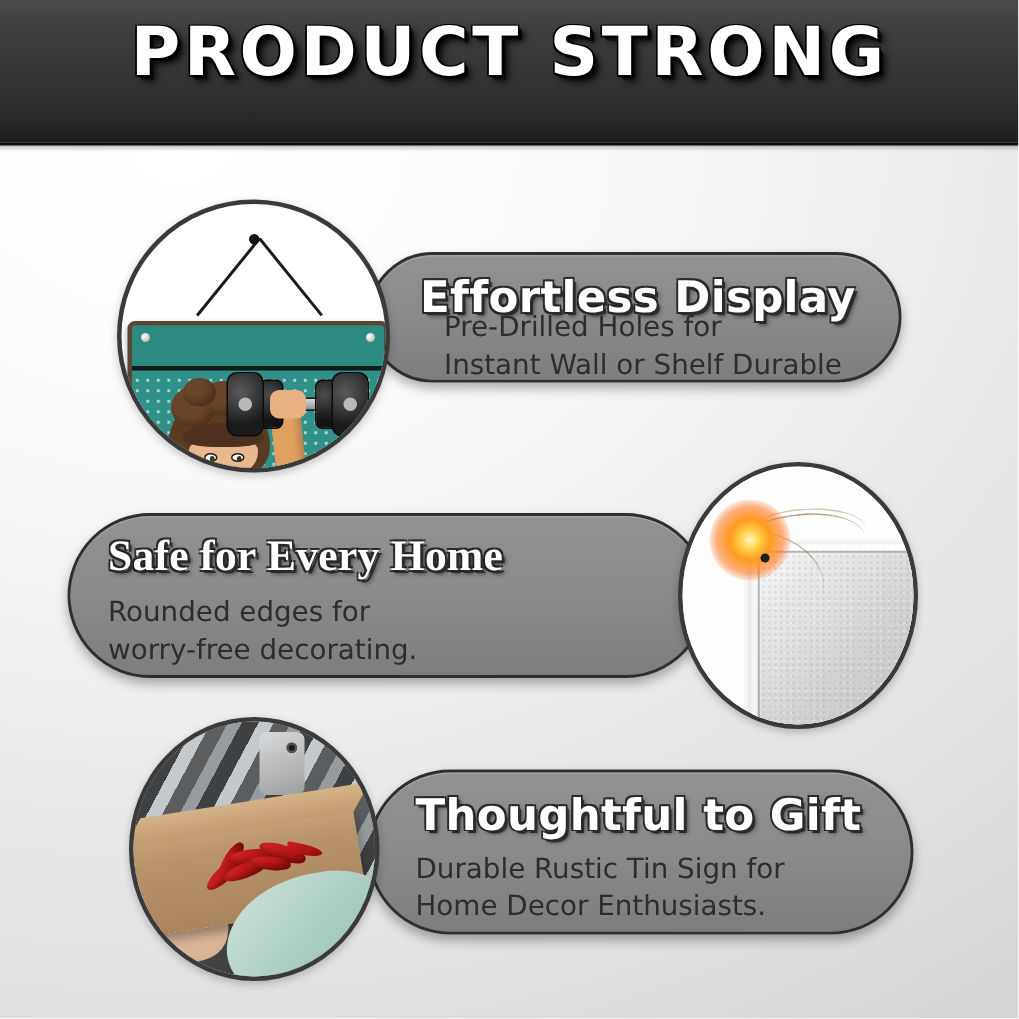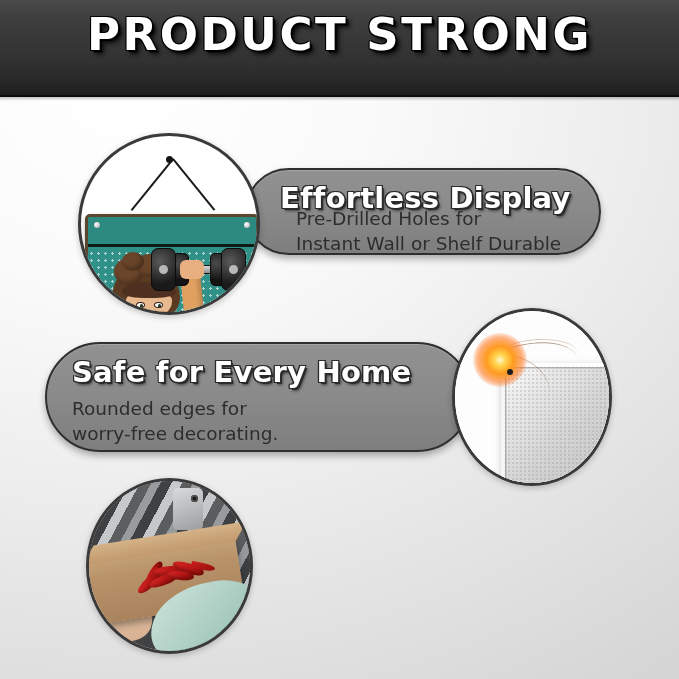--- a/index.html
+++ b/index.html
@@ -117,21 +117,21 @@
     white-space: nowrap;
   }
 
   
   #pill-1 { left: 245px; top: 168px; width: 356px; height: 87px; }
   #pill-1 .pill-title { left: 33px; top: 11px; }
   #pill-1 .pill-body  { left: 33px; top: 36px; margin-left: 16px; }
 
   
   #pill-2 { left: 45px; top: 342px; width: 427px; height: 110px; }
-  #pill-2 .pill-title { left: 25px; top: 11px; }
+  #pill-2 .pill-title { left: 25px; top: 11px; font-family: Liberation Serif, serif; }
   #pill-2 .pill-body  { left: 25px; top: 52px; }
 
   
   #pill-3 { left: 245px; top: 513px; width: 364px; height: 110px; }
   #pill-3 .pill-title { left: 30px; top: 11px; }
   #pill-3 .pill-body  { left: 30px; top: 52px; }
 
   
   .circle {
     position: absolute;
@@ -514,20 +514,27 @@
   </div>
 
   <div class="pill" id="pill-2">
     <div class="pill-title">Safe for Every Home</div>
     <div class="pill-body">
       <div>Rounded edges for</div>
       <div>worry-free decorating.</div>
     </div>
   </div>
 
+  <div class="pill" id="pill-3">
+    <div class="pill-title">Thoughtful to Gift</div>
+    <div class="pill-body">
+      <div>Durable Rustic Tin Sign for</div>
+      <div>Home Decor Enthusiasts.</div>
+    </div>
+  </div>
 
   <div class="circle" id="circle-1">
     <div class="circle-inner">
       <div class="sign-hook"></div>
       <div class="sign-cord left"></div>
       <div class="sign-cord right"></div>
 
       <div class="tin-sign">
         <div class="sign-dots"></div>
         <div class="sign-topband"></div>

